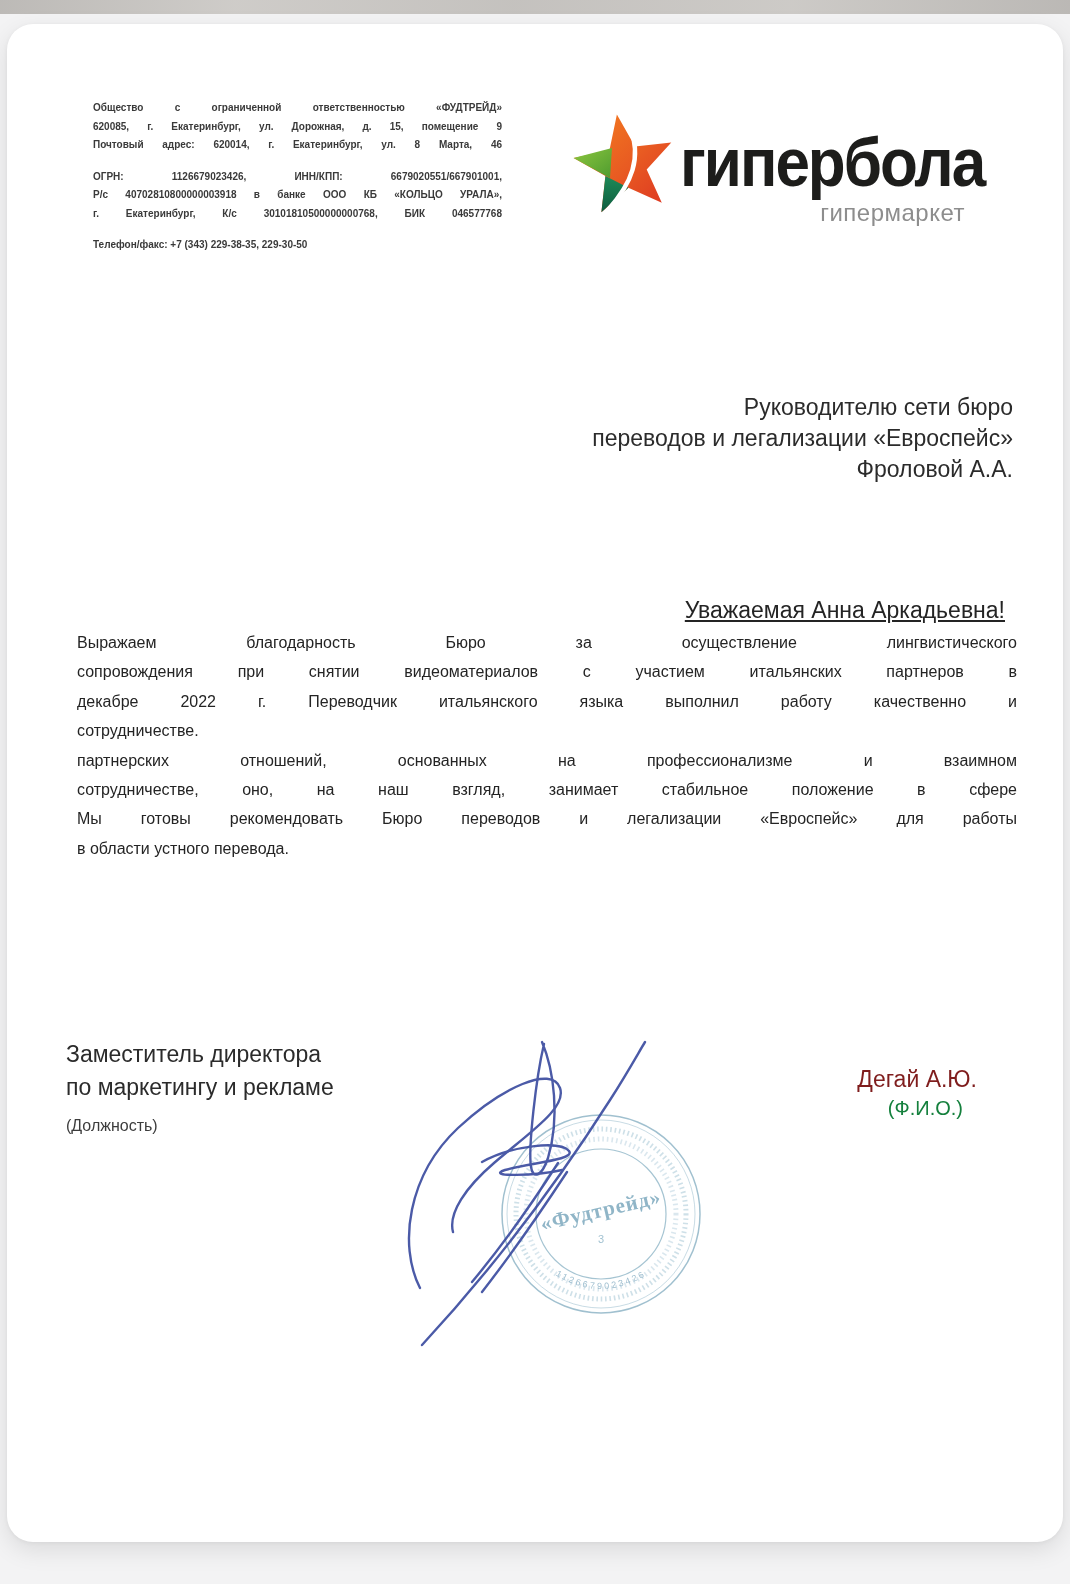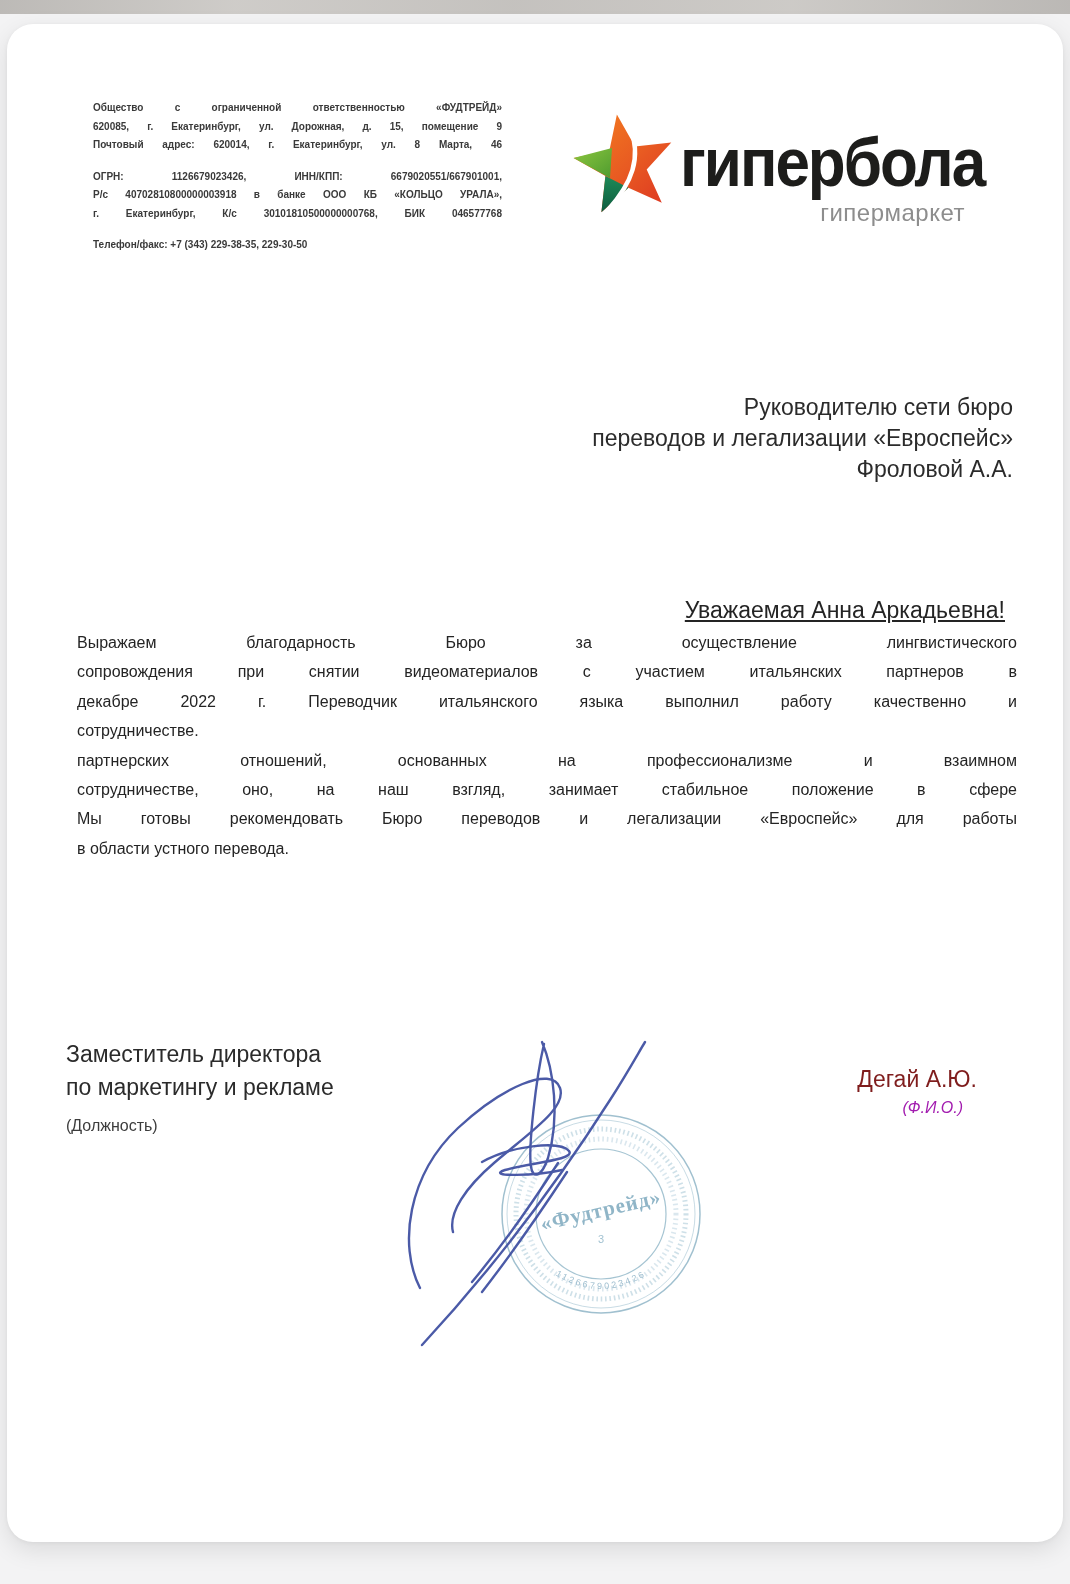--- a/index.html
+++ b/index.html
@@ -59,21 +59,21 @@
     position:absolute;left:66px;top:1038px;
     font-size:23px;line-height:33px;color:#2b2b2b;
   }
   .position-caption{font-size:16px;color:#3c3c3c;margin-top:12px;line-height:20px;}
   .name-block{
     position:absolute;right:93px;top:1064px;
     font-size:23px;line-height:30px;color:#7f1d1d;text-align:right;white-space:nowrap;
   }
   .name-caption{
     position:absolute;right:107px;top:1098px;
-    font-size:16px;color:#a21caf;line-height:20px;font-style:italic;
+    font-size:20px;color:#15803d;line-height:20px;
   }
   .stamp-svg{position:absolute;left:498px;top:1111px;}
   .signature-svg{position:absolute;left:390px;top:1020px;}
 </style>
 </head>
 <body>
 
 <div class="top-strip"></div>
 <div class="page-card"></div>
 

